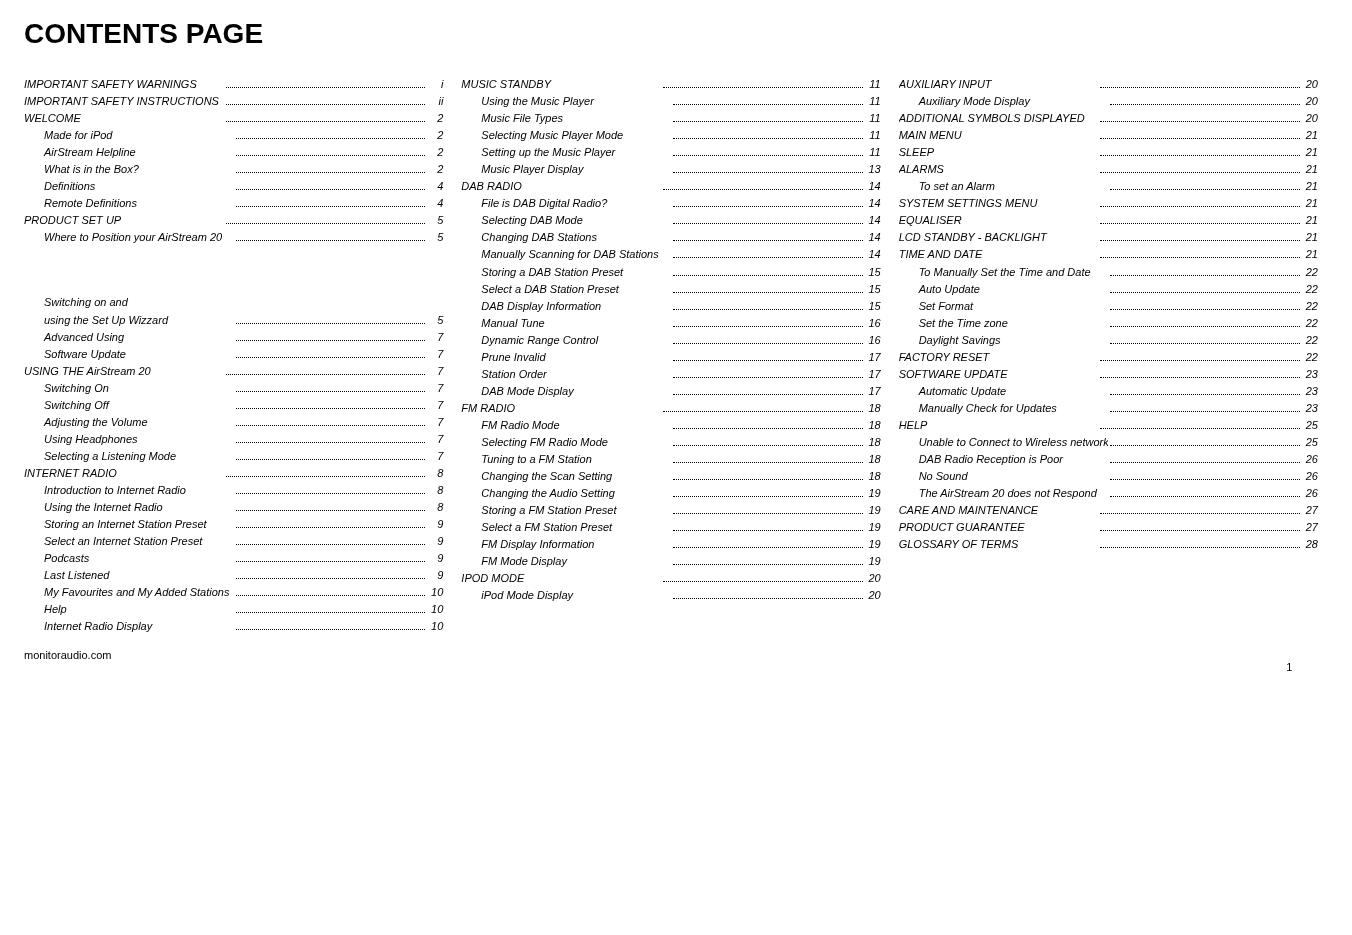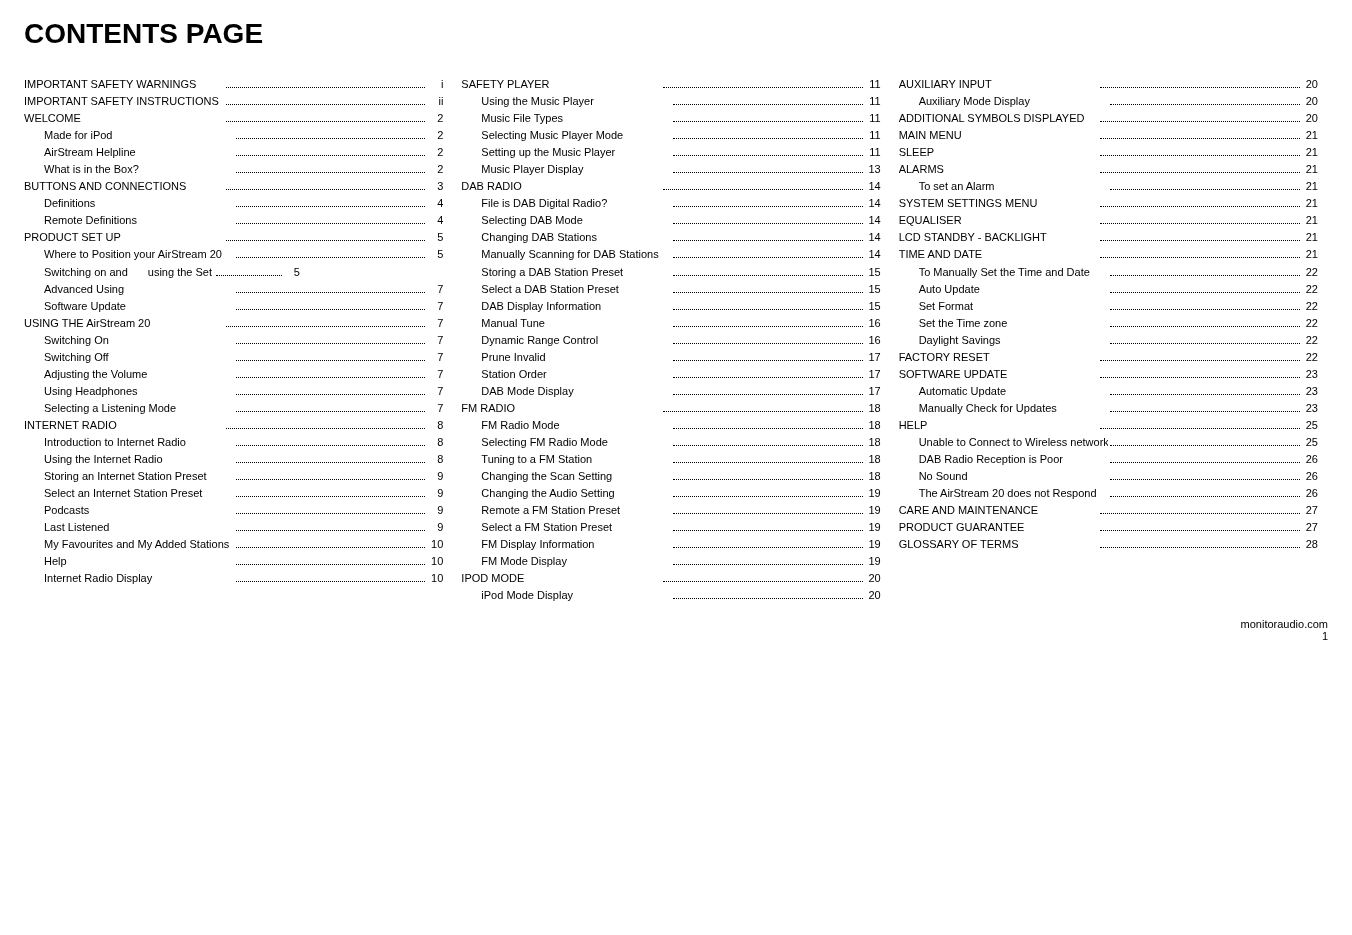--- a/index.html
+++ b/index.html
@@ -16,20 +16,21 @@
       font-size: 28px;
       font-weight: bold;
       letter-spacing: 0px;
       margin-bottom: 26px;
       font-family: Arial, Helvetica, sans-serif;
     }
     .columns-wrapper {
       display: flex;
       gap: 8px;
       width: 100%;
+      font-style: italic;
     }
     .col {
       flex: 1;
       padding-right: 10px;
     }
     .toc-entry {
       display: flex;
       justify-content: space-between;
       align-items: baseline;
       white-space: nowrap;
@@ -44,21 +45,21 @@
       border-bottom: 1px dotted #000;
       margin: 0 2px 3px 2px;
       min-width: 8px;
     }
     .toc-entry .page-num {
       text-align: right;
       min-width: 16px;
     }
     .toc-entry.indent1 .label { padding-left: 20px; }
     .footer {
-      text-align: right;
+      text-align: left;
       margin-top: 14px;
       font-size: 11px;
     }
   </style>
 </head>
 <body>
 
 <h1 class="page-title">CONTENTS PAGE</h1>
 
 <div class="columns-wrapper">
@@ -86,46 +87,41 @@
       <div class="toc-entry indent1">
         <span class="label">AirStream Helpline</span>
         <span class="dots"></span>
         <span class="page-num">2</span>
       </div>
       <div class="toc-entry indent1">
         <span class="label">What is in the Box?</span>
         <span class="dots"></span>
         <span class="page-num">2</span>
       </div>
-      <div class="toc-entry ">
-        <span class="label">BUTTONS AND CONNECTIONS</span>
-        <span class="dots"></span>
-        <span class="page-num">3</span>
-      </div>
       <div class="toc-entry indent1">
         <span class="label">Definitions</span>
         <span class="dots"></span>
         <span class="page-num">4</span>
       </div>
       <div class="toc-entry indent1">
         <span class="label">Remote Definitions</span>
         <span class="dots"></span>
         <span class="page-num">4</span>
       </div>
       <div class="toc-entry ">
         <span class="label">PRODUCT SET UP</span>
         <span class="dots"></span>
         <span class="page-num">5</span>
       </div>
       <div class="toc-entry indent1">
         <span class="label">Where to Position your AirStream 20</span>
         <span class="dots"></span>
         <span class="page-num">5</span>
       </div>
-      <div style="display: flex; ">
+      <div style="display: flex; flex-direction: column; margin-top: 48px;">
         <div class="toc-entry indent1">
           <span class="label">Switching on and</span>
         </div>
         <div class="toc-entry indent1">
           <span class="label">using the Set Up Wizzard</span>
           <span class="dots"></span>
           <span class="page-num">5</span>
         </div>
       </div>
       <div class="toc-entry indent1">
@@ -214,21 +210,21 @@
         <span class="page-num">10</span>
       </div>
       <div class="toc-entry indent1">
         <span class="label">Internet Radio Display</span>
         <span class="dots"></span>
         <span class="page-num">10</span>
       </div>
     </div>
   <div class="col" id="col2">
       <div class="toc-entry ">
-        <span class="label">SAFETY PLAYER</span>
+        <span class="label">MUSIC STANDBY</span>
         <span class="dots"></span>
         <span class="page-num">11</span>
       </div>
       <div class="toc-entry indent1">
         <span class="label">Using the Music Player</span>
         <span class="dots"></span>
         <span class="page-num">11</span>
       </div>
       <div class="toc-entry indent1">
         <span class="label">Music File Types</span>
@@ -339,21 +335,21 @@
         <span class="label">Changing the Scan Setting</span>
         <span class="dots"></span>
         <span class="page-num">18</span>
       </div>
       <div class="toc-entry indent1">
         <span class="label">Changing the Audio Setting</span>
         <span class="dots"></span>
         <span class="page-num">19</span>
       </div>
       <div class="toc-entry indent1">
-        <span class="label">Remote a FM Station Preset</span>
+        <span class="label">Storing a FM Station Preset</span>
         <span class="dots"></span>
         <span class="page-num">19</span>
       </div>
       <div class="toc-entry indent1">
         <span class="label">Select a FM Station Preset</span>
         <span class="dots"></span>
         <span class="page-num">19</span>
       </div>
       <div class="toc-entry indent1">
         <span class="label">FM Display Information</span>

